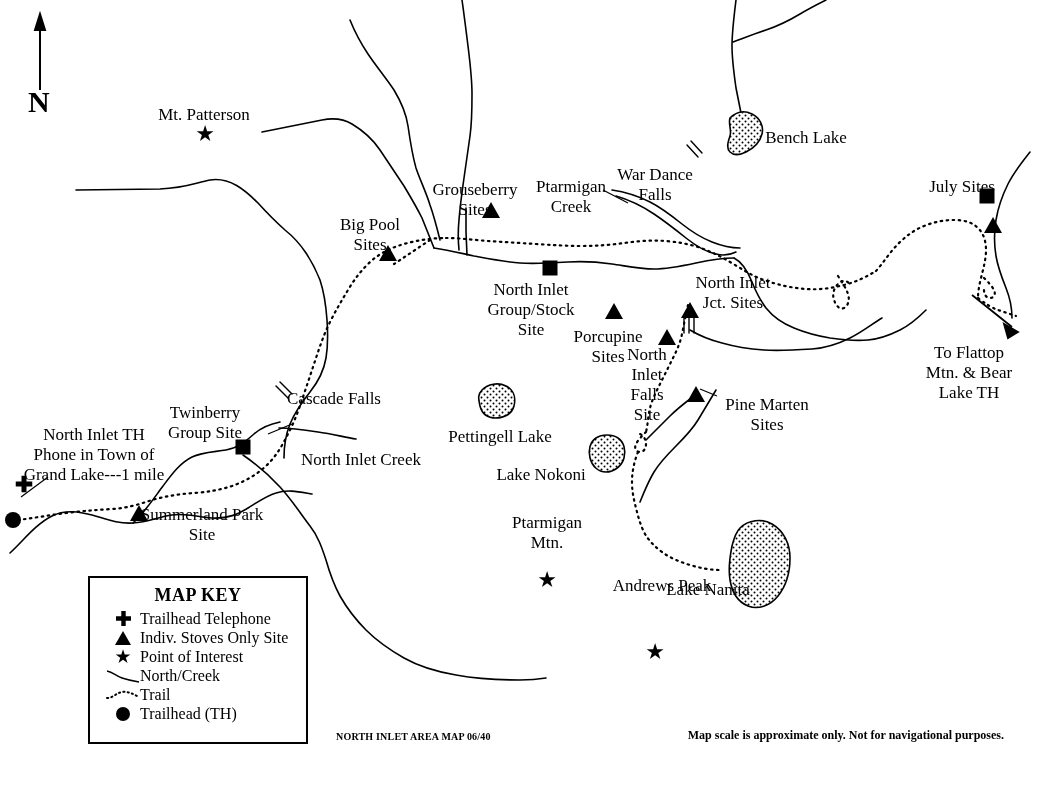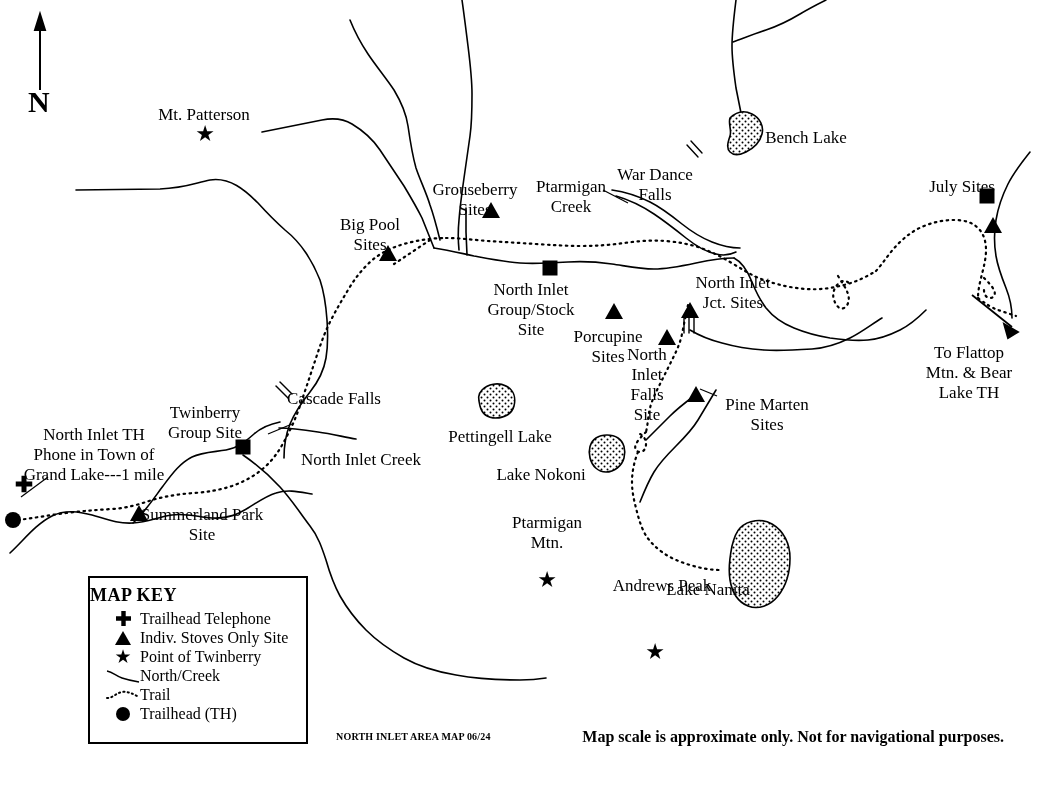--- a/index.html
+++ b/index.html
@@ -66,21 +66,21 @@
     position: absolute;
     left: 88px;
     top: 576px;
     width: 220px;
     height: 168px;
     border: 2px solid #000;
     background: #fff;
     box-sizing: border-box;
   }
   #map-key .key-title {
-    text-align: left;
+    text-align: center;
     font-weight: bold;
     font-size: 18px;
     margin-top: 7px;
     letter-spacing: 0.5px;
   }
   #map-key .key-rows {
     margin-top: 3px;
   }
   #map-key .key-row {
     display: flex;
@@ -114,21 +114,21 @@
     top: 731px;
     font-size: 10px;
     font-weight: bold;
     letter-spacing: 0.2px;
     font-family: "Liberation Serif", "DejaVu Serif", serif;
   }
   #footer-right {
     position: absolute;
     right: 36px;
     top: 728px;
-    font-size: 16px;
+    font-size: 12px;
     font-weight: bold;
     font-family: "Liberation Serif", "DejaVu Serif", serif;
   }
 </style>
 </head>
 <body>
 
 <div id="map-root">
 
   <svg id="map-svg" viewBox="0 0 1040 788">
@@ -395,21 +395,21 @@
         <div class="key-row">
           <div class="key-sym">
             <div class="ks-tri"></div>
           </div>
           <div class="key-text">Indiv. Stoves Only Site</div>
         </div>
         <div class="key-row">
           <div class="key-sym">
             <div class="ks-star">★</div>
           </div>
-          <div class="key-text">Point of Twinberry</div>
+          <div class="key-text">Point of Interest</div>
         </div>
         <div class="key-row">
           <div class="key-sym">
             <svg width="34" height="14" viewBox="0 0 34 14">
               <path d="M1,2 C7,3 10,7 16,9 C22,11 27,12 33,13" fill="none" stroke="#000" stroke-width="1.4"></path>
             </svg>
           </div>
           <div class="key-text">North/Creek</div>
         </div>
         <div class="key-row">
@@ -422,16 +422,16 @@
         </div>
         <div class="key-row">
           <div class="key-sym">
             <div class="ks-circle"></div>
           </div>
           <div class="key-text">Trailhead (TH)</div>
         </div>
       </div>
   </div>
 
-  <div id="footer-left">NORTH INLET AREA MAP 06/24</div>
+  <div id="footer-left">NORTH INLET AREA MAP 06/40</div>
   <div id="footer-right">Map scale is approximate only.  Not for navigational purposes.</div>
 
 </div>
 
 </body></html>

